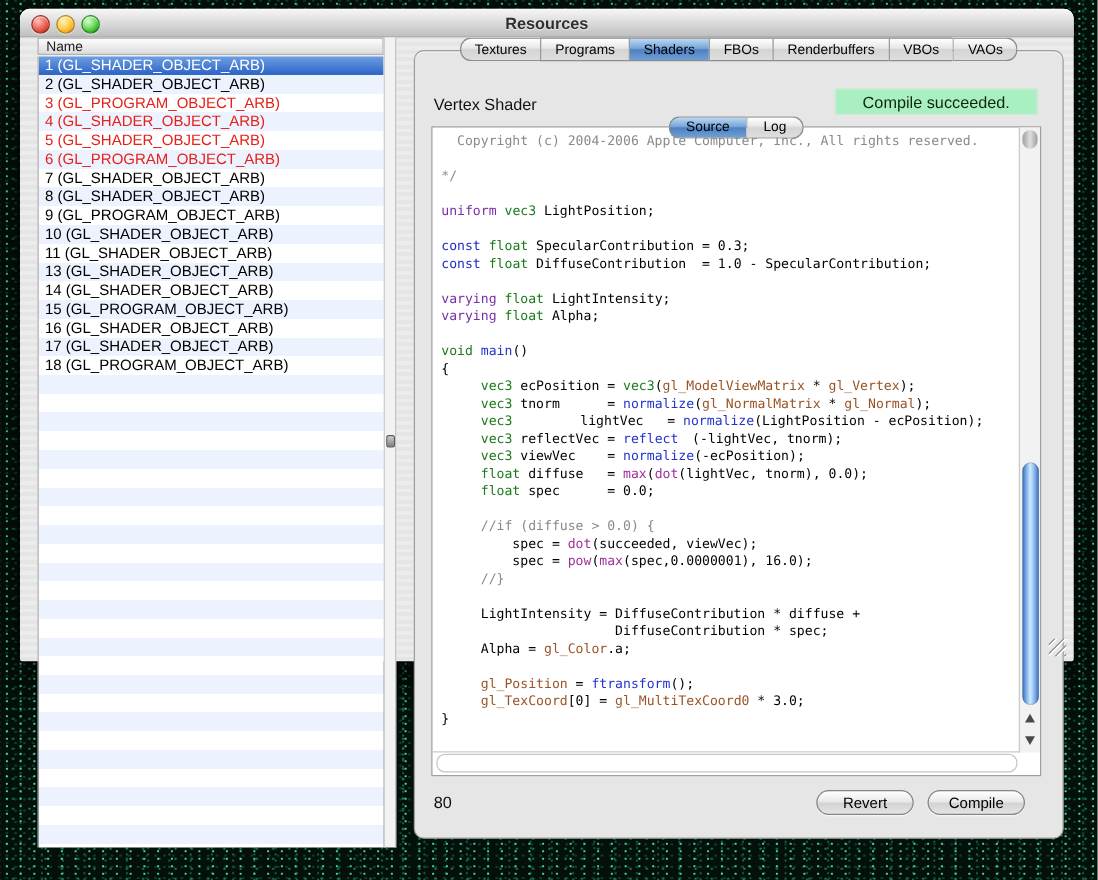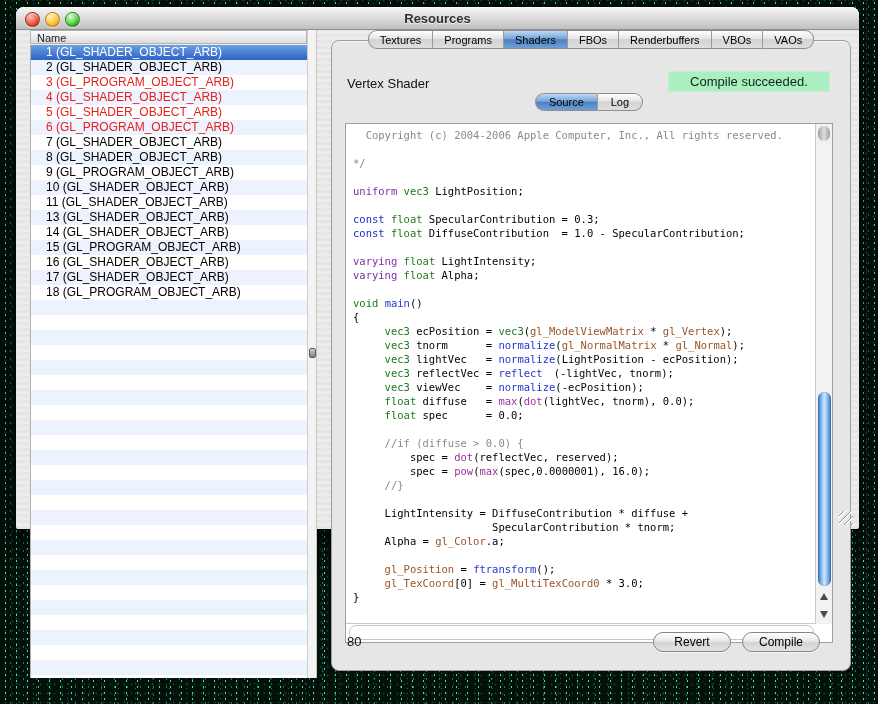--- a/index.html
+++ b/index.html
@@ -40,21 +40,21 @@
     position:absolute;left:14px;top:23px;width:277px;height:14px;
     background:linear-gradient(#fdfdfd,#dcdcdc);
     border:1px solid #b3b3b3;border-width:1px 1px 1px 1px;
     font-size:11px;color:#1c1c1c;line-height:14px;padding-left:6px;box-sizing:border-box;
   }
   .list-rows{
     position:absolute;left:14px;top:38px;width:277px;height:633px;
     background:repeating-linear-gradient(180deg,#ffffff 0 15px,#edf3fe 15px 30px);
     border-left:1px solid #b3b3b3;box-sizing:border-box;overflow:hidden;
   }
-  .row{height:15px;line-height:15px;font-size:12px;color:#000;padding-left:15px;white-space:nowrap;}
+  .row{height:15px;line-height:15px;font-size:12px;color:#000;padding-left:5px;white-space:nowrap;}
   .row.error{color:#e4221b;}
   .row.selected{color:#fff;background:linear-gradient(#6fa0e2,#3168c9 90%);}
   .list-gutter{
     position:absolute;left:291px;top:23px;width:10px;height:648px;
     background:#f3f3f3;border-left:1px solid #cfcfcf;border-right:1px solid #c4c4c4;box-sizing:border-box;
   }
   .mini-scroller{position:absolute;left:292.5px;top:341px;width:7px;height:10px;
     background:linear-gradient(#cfcfcf,#7f7f7f);border:1px solid #5a5a5a;border-radius:2px;box-sizing:border-box;}
 
   
@@ -84,21 +84,21 @@
   .subtab{
     height:18px;line-height:17px;font-size:11px;padding:0 13px;
     background:linear-gradient(#ffffff,#e6e6e6 45%,#d4d4d4 50%,#dedede);
     border-top:1px solid #8d8d8d;border-bottom:1px solid #8d8d8d;border-left:1px solid #9b9b9b;box-sizing:border-box;
   }
   .subtab:first-child{border-radius:9px 0 0 9px;border-left:1px solid #8d8d8d;}
   .subtab:last-child{border-radius:0 9px 9px 0;border-right:1px solid #8d8d8d;}
   .subtab.sel{background:linear-gradient(#bcd9f4,#77a5da 45%,#4e81c0 52%,#6f9fd6);}
 
   .codebox{
-    position:absolute;left:329px;top:116px;width:488px;height:520px;
+    position:absolute;left:329px;top:94px;width:488px;height:520px;
     background:#fff;border:1px solid #9f9f9f;box-sizing:border-box;
   }
   .code-content{
     position:absolute;left:0;top:0;right:16px;bottom:18px;overflow:hidden;
     padding:4px 0 0 7px;font-family:"DejaVu Sans Mono",monospace;font-size:10.5px;line-height:14px;
     border-bottom:1px solid #c9c9c9;border-right:1px solid #c9c9c9;
   }
   .cl{white-space:pre;}
   .vscroll{position:absolute;right:0;top:0;width:16px;bottom:18px;background:#f2f2f2;}
   .vcap{position:absolute;left:2px;right:2px;top:2px;height:15px;border-radius:7px;
@@ -194,33 +194,33 @@
         <div class="cl"><span style="color: rgb(28, 44, 200);">const</span><span style="color: rgb(0, 0, 0);"> </span><span style="color: rgb(29, 122, 29);">float</span><span style="color: rgb(0, 0, 0);"> SpecularContribution = 0.3;</span></div>
         <div class="cl"><span style="color: rgb(28, 44, 200);">const</span><span style="color: rgb(0, 0, 0);"> </span><span style="color: rgb(29, 122, 29);">float</span><span style="color: rgb(0, 0, 0);"> DiffuseContribution  = 1.0 - SpecularContribution;</span></div>
         <div class="cl">&nbsp;</div>
         <div class="cl"><span style="color: rgb(122, 47, 168);">varying</span><span style="color: rgb(0, 0, 0);"> </span><span style="color: rgb(29, 122, 29);">float</span><span style="color: rgb(0, 0, 0);"> LightIntensity;</span></div>
         <div class="cl"><span style="color: rgb(122, 47, 168);">varying</span><span style="color: rgb(0, 0, 0);"> </span><span style="color: rgb(29, 122, 29);">float</span><span style="color: rgb(0, 0, 0);"> Alpha;</span></div>
         <div class="cl">&nbsp;</div>
         <div class="cl"><span style="color: rgb(29, 122, 29);">void</span><span style="color: rgb(0, 0, 0);"> </span><span style="color: rgb(35, 54, 204);">main</span><span style="color: rgb(0, 0, 0);">()</span></div>
         <div class="cl"><span style="color: rgb(0, 0, 0);">{</span></div>
         <div class="cl"><span style="color: rgb(0, 0, 0);">     </span><span style="color: rgb(29, 122, 29);">vec3</span><span style="color: rgb(0, 0, 0);"> ecPosition = </span><span style="color: rgb(29, 122, 29);">vec3</span><span style="color: rgb(0, 0, 0);">(</span><span style="color: rgb(155, 84, 38);">gl_ModelViewMatrix</span><span style="color: rgb(0, 0, 0);"> * </span><span style="color: rgb(155, 84, 38);">gl_Vertex</span><span style="color: rgb(0, 0, 0);">);</span></div>
         <div class="cl"><span style="color: rgb(0, 0, 0);">     </span><span style="color: rgb(29, 122, 29);">vec3</span><span style="color: rgb(0, 0, 0);"> tnorm      = </span><span style="color: rgb(35, 54, 204);">normalize</span><span style="color: rgb(0, 0, 0);">(</span><span style="color: rgb(155, 84, 38);">gl_NormalMatrix</span><span style="color: rgb(0, 0, 0);"> * </span><span style="color: rgb(155, 84, 38);">gl_Normal</span><span style="color: rgb(0, 0, 0);">);</span></div>
-        <div class="cl"><span style="color: rgb(0, 0, 0);">     </span><span style="color: rgb(29, 122, 29);">vec3</span><span style="color: rgb(0, 0, 0);"> lightVec   = </span><span style="color: rgb(35, 54, 204);">normalize</span><span style="color: rgb(0, 0, 0);">(LightPosition - ecPosition);</span></div>
+        <div class="cl"><span style="color: rgb(0, 0, 0);">     </span><span style="color: rgb(29, 122, 29);">vec3</span><span style="color: rgb(0, 0, 0); padding-left: 48px;"> lightVec   = </span><span style="color: rgb(35, 54, 204);">normalize</span><span style="color: rgb(0, 0, 0);">(LightPosition - ecPosition);</span></div>
         <div class="cl"><span style="color: rgb(0, 0, 0);">     </span><span style="color: rgb(29, 122, 29);">vec3</span><span style="color: rgb(0, 0, 0);"> reflectVec = </span><span style="color: rgb(35, 54, 204);">reflect</span><span style="color: rgb(0, 0, 0); margin-left: 11px;">(-lightVec, tnorm);</span></div>
         <div class="cl"><span style="color: rgb(0, 0, 0);">     </span><span style="color: rgb(29, 122, 29);">vec3</span><span style="color: rgb(0, 0, 0);"> viewVec    = </span><span style="color: rgb(35, 54, 204);">normalize</span><span style="color: rgb(0, 0, 0);">(-ecPosition);</span></div>
         <div class="cl"><span style="color: rgb(0, 0, 0);">     </span><span style="color: rgb(29, 122, 29);">float</span><span style="color: rgb(0, 0, 0);"> diffuse   = </span><span style="color: rgb(160, 48, 156);">max</span><span style="color: rgb(0, 0, 0);">(</span><span style="color: rgb(160, 48, 156);">dot</span><span style="color: rgb(0, 0, 0);">(lightVec, tnorm), 0.0);</span></div>
         <div class="cl"><span style="color: rgb(0, 0, 0);">     </span><span style="color: rgb(29, 122, 29);">float</span><span style="color: rgb(0, 0, 0);"> spec      = 0.0;</span></div>
         <div class="cl">&nbsp;</div>
         <div class="cl"><span style="color: rgb(138, 138, 138);">     //if (diffuse &gt; 0.0) {</span></div>
-        <div class="cl"><span style="color: rgb(0, 0, 0);">         spec = </span><span style="color: rgb(160, 48, 156);">dot</span><span style="color: rgb(0, 0, 0);">(reflectVec, reserved);</span></div>
+        <div class="cl"><span style="color: rgb(0, 0, 0);">         spec = </span><span style="color: rgb(160, 48, 156);">dot</span><span style="color: rgb(0, 0, 0);">(succeeded, viewVec);</span></div>
         <div class="cl"><span style="color: rgb(0, 0, 0);">         spec = </span><span style="color: rgb(160, 48, 156);">pow</span><span style="color: rgb(0, 0, 0);">(</span><span style="color: rgb(160, 48, 156);">max</span><span style="color: rgb(0, 0, 0);">(spec,0.0000001), 16.0);</span></div>
         <div class="cl"><span style="color: rgb(138, 138, 138);">     //}</span></div>
         <div class="cl">&nbsp;</div>
         <div class="cl"><span style="color: rgb(0, 0, 0);">     LightIntensity = DiffuseContribution * diffuse +</span></div>
-        <div class="cl"><span style="color: rgb(0, 0, 0);">                      SpecularContribution * tnorm;</span></div>
+        <div class="cl"><span style="color: rgb(0, 0, 0);">                      DiffuseContribution * spec;</span></div>
         <div class="cl"><span style="color: rgb(0, 0, 0);">     Alpha = </span><span style="color: rgb(155, 84, 38);">gl_Color</span><span style="color: rgb(0, 0, 0);">.a;</span></div>
         <div class="cl">&nbsp;</div>
         <div class="cl"><span style="color: rgb(0, 0, 0);">     </span><span style="color: rgb(155, 84, 38);">gl_Position</span><span style="color: rgb(0, 0, 0);"> = </span><span style="color: rgb(35, 54, 204);">ftransform</span><span style="color: rgb(0, 0, 0);">();</span></div>
         <div class="cl"><span style="color: rgb(0, 0, 0);">     </span><span style="color: rgb(155, 84, 38);">gl_TexCoord</span><span style="color: rgb(0, 0, 0);">[0] = </span><span style="color: rgb(155, 84, 38);">gl_MultiTexCoord0</span><span style="color: rgb(0, 0, 0);"> * 3.0;</span></div>
         <div class="cl"><span style="color: rgb(0, 0, 0);">}</span></div>
       </div>
     <div class="vscroll">
       <div class="vcap"></div>
       <div class="vthumb"></div>
       <div class="varrow up">

